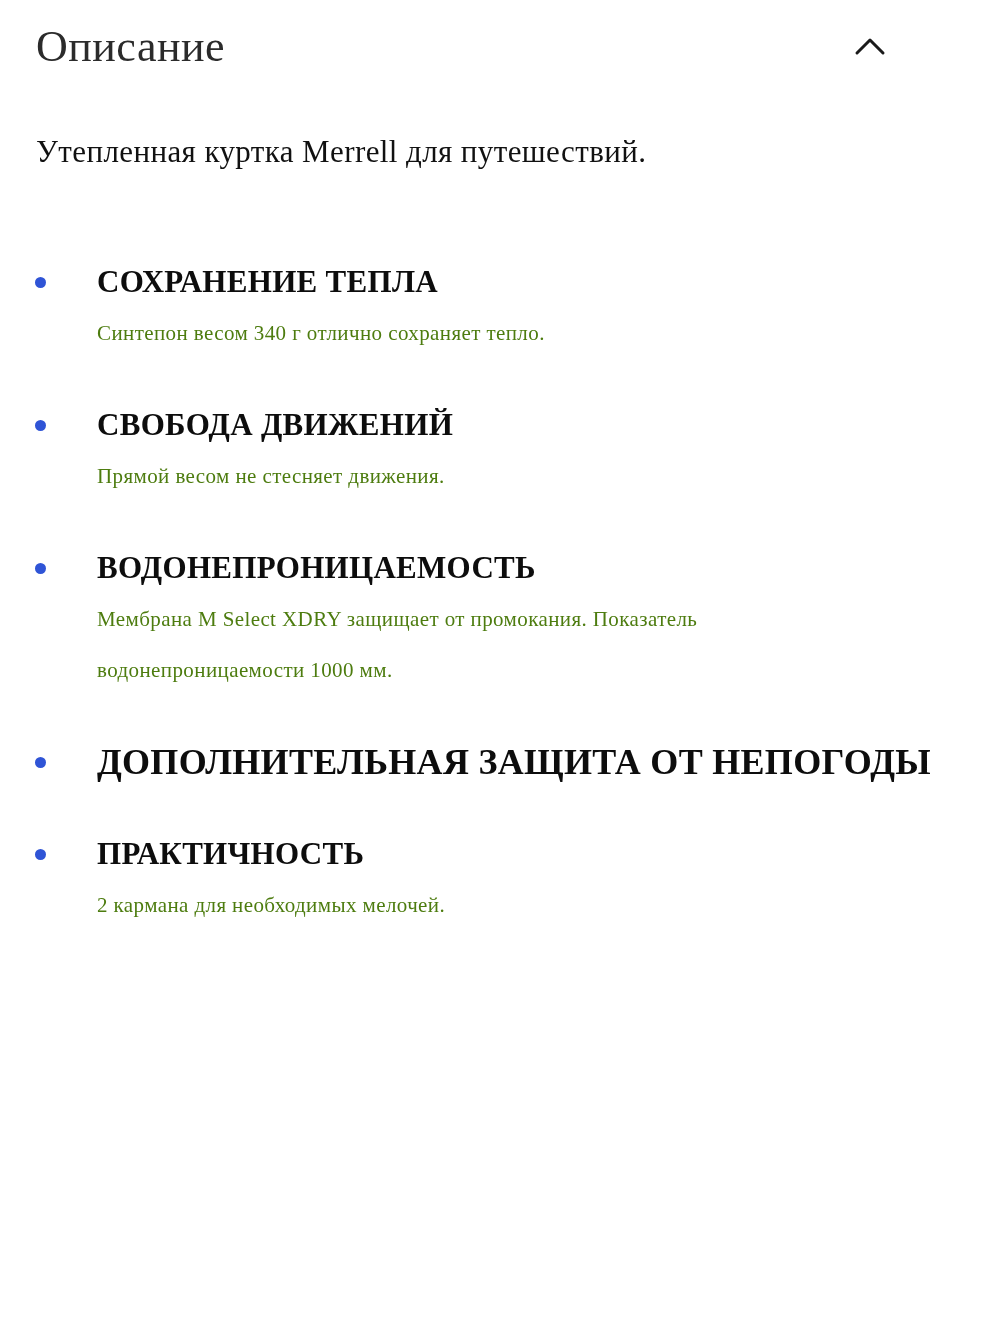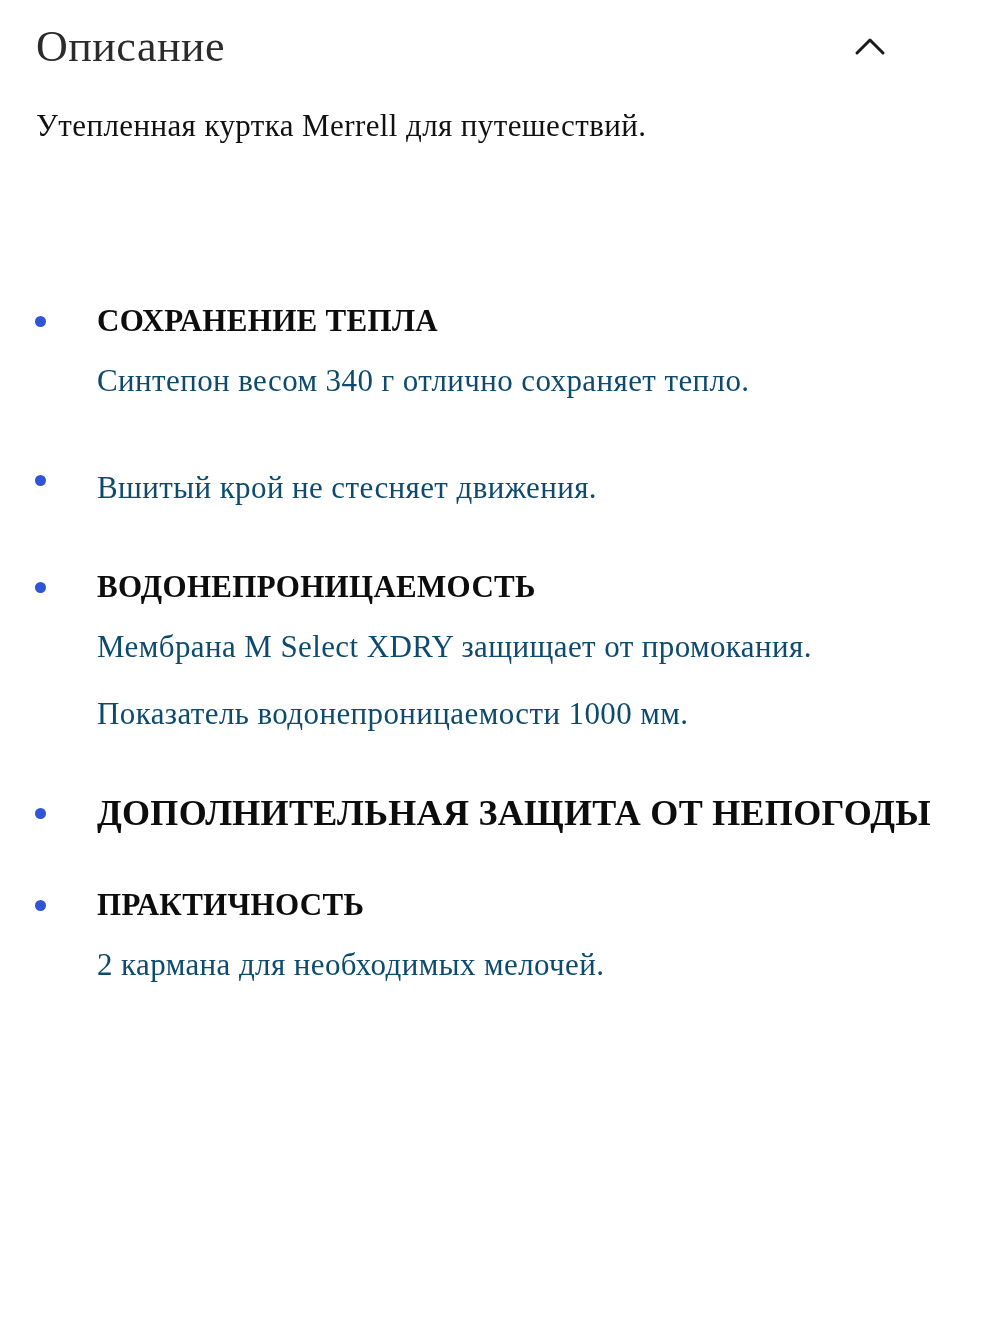--- a/index.html
+++ b/index.html
@@ -14,40 +14,40 @@
     display: flex; align-items: center; justify-content: space-between;
   }
   .title {
     font-size: 44px; font-weight: 500; color: #2b2b2b; letter-spacing: 0.5px;
   }
   .chevron {
     width: 40px; height: 40px; display: flex; align-items: center; justify-content: center;
     cursor: pointer; margin-right: 2px;
   }
   .intro {
-    position: absolute; left: 36px; top: 108px;
+    position: absolute; left: 36px; top: 134px;
     font-size: 31px; color: #111; letter-spacing: 0.4px; text-align: center;
   }
   .features {
     position: absolute; left: 0; top: 256px; width: 1000px;
     list-style: none; margin: 0; padding: 0;
   }
   .feature {
     position: relative; padding-left: 97px; margin-bottom: 40px;
   }
   .bullet {
     position: absolute; left: 35px; top: 21px;
     width: 11px; height: 11px; border-radius: 50%;
   }
   .f-title {
     font-size: 31px; font-weight: 700; color: #0d0d0d; line-height: 52px;
-    letter-spacing: 0.3px; white-space: nowrap; margin-top: 39px;
+    letter-spacing: 0.3px; white-space: nowrap;
   }
   .f-text {
-    font-size: 31px; color: #0c4a6e; line-height: 67px; letter-spacing: 0.4px;
+    font-size: 21px; color: #4d7c0f; line-height: 51px; letter-spacing: 0.4px;
     width: 800px;
   }
 </style>
 </head>
 <body>
 
 <div class="section">
   <div class="header">
     <div class="title">Описание</div>
     <div class="chevron">
@@ -60,21 +60,22 @@
   <div class="intro">Утепленная куртка Merrell для путешествий.</div>
 
   <ul class="features">
     <li class="feature">
       <span class="bullet" style="background: rgb(47, 84, 214);"></span>
       <div class="f-title">СОХРАНЕНИЕ ТЕПЛА</div>
       <div class="f-text">Синтепон весом 340 г отлично сохраняет тепло.</div>
     </li>
     <li class="feature">
       <span class="bullet" style="background: rgb(47, 84, 214);"></span>
-      <div class="f-text">Вшитый крой не стесняет движения.</div>
+      <div class="f-title">СВОБОДА ДВИЖЕНИЙ</div>
+      <div class="f-text">Прямой весом не стесняет движения.</div>
     </li>
     <li class="feature">
       <span class="bullet" style="background: rgb(47, 84, 214);"></span>
       <div class="f-title">ВОДОНЕПРОНИЦАЕМОСТЬ</div>
       <div class="f-text" style="width:720px">Мембрана M Select XDRY защищает от промокания. Показатель водонепроницаемости 1000 мм.</div>
     </li>
     <li class="feature">
       <span class="bullet" style="background: rgb(47, 84, 214);"></span>
       <div class="f-title" style="font-size:36px">ДОПОЛНИТЕЛЬНАЯ ЗАЩИТА ОТ НЕПОГОДЫ</div>
     </li>

